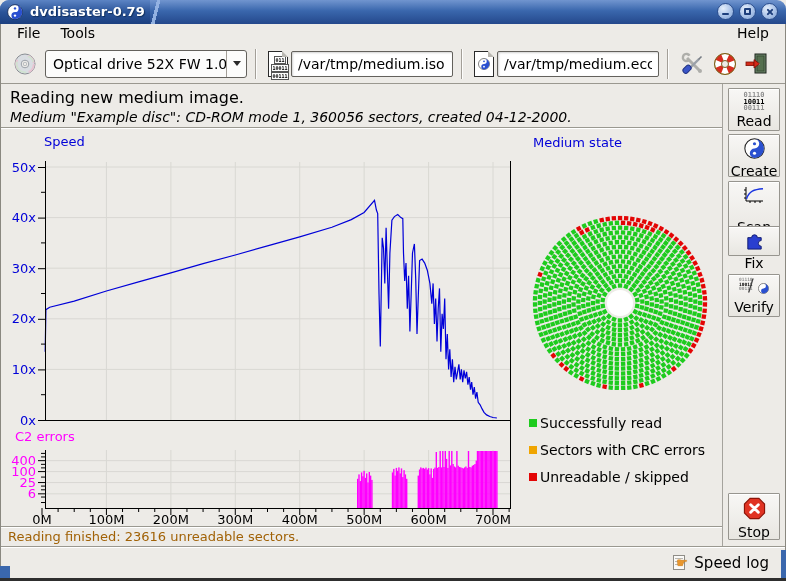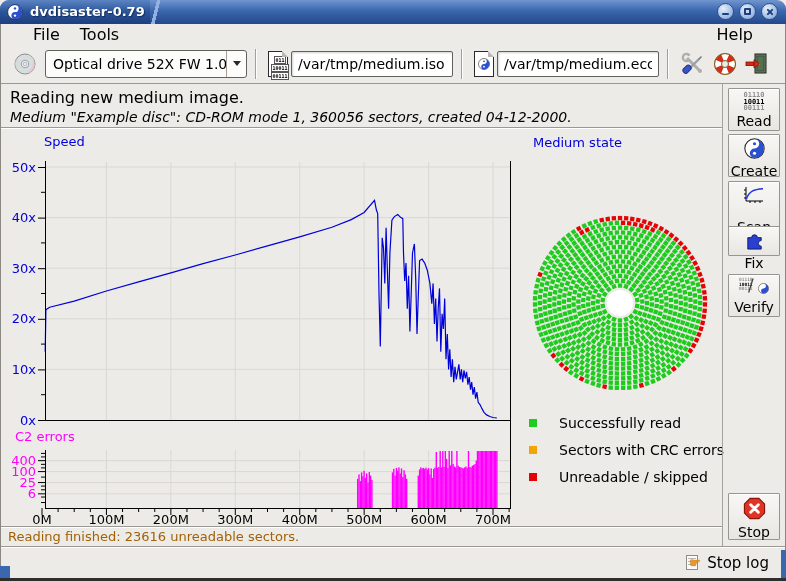--- a/index.html
+++ b/index.html
@@ -21,21 +21,21 @@
   .wbtn{width:17px;height:17px;border-radius:50%;position:relative;cursor:pointer;
     background:radial-gradient(circle at 35% 30%,#e4eefb,#a9c2e8 55%,#7fa2d4);border:1px solid #2d4f8e}
   .wbtn i{position:absolute;background:#1d3f7d;display:block}
   .g-min{left:4px;right:4px;bottom:4px;height:2px;border-radius:1px}
   .g-max{left:4px;right:4px;top:4px;bottom:4px;background:transparent!important;border:2px solid #1d3f7d;border-radius:1px}
   .g-x1,.g-x2{left:3.5px;top:6.5px;width:8px;height:2px;border-radius:1px}
   .g-x1{transform:rotate(45deg)}.g-x2{transform:rotate(-45deg)}
 
   
   .menubar{position:absolute;top:24px;left:1px;right:1px;height:20px;background:#EDEBE7;
-    display:flex;align-items:flex-start;font-size:16px;padding:0 22px}
+    display:flex;align-items:flex-start;font-size:14px;padding:0 6px}
   .menu-item{padding:1px 10px;cursor:pointer;color:#000}
   .menu-help{margin-left:auto}
   .toolbar{position:absolute;top:44px;left:1px;right:1px;height:40px;border-bottom:1px solid #9a9890;
     display:flex;align-items:center;padding:0 8px;background:#EDEBE7}
   .tsep{width:2px;height:30px;border-left:1px solid #a39f98;border-right:1px solid #fdfdfc;margin:0 8px}
   .ticon{margin:0 3px;display:grid;place-items:center;cursor:pointer;flex:none}
   .combo{width:202px;height:28px;background:#fcfcfb;border:1px solid #63615c;border-radius:3px;
     display:flex;align-items:center;cursor:pointer;margin-left:4px}
   .combo .ctext{flex:1;font-size:14px;padding:0 7px;white-space:nowrap;overflow:hidden;color:#000}
   .combo .carrow{width:20px;align-self:stretch;border-left:1px solid #a39f98;display:grid;place-items:center}
@@ -55,21 +55,21 @@
   
   .statusarea{position:absolute;top:85px;left:1px;width:721px;height:43px;padding:3px 10px 0 9px;
     border-bottom:1px solid #9a9890;box-shadow:0 1px 0 #fff}
   .sline1{font-size:16px;color:#000}
   .sline2{font-size:14px;font-style:italic;margin-top:2px;color:#000}
 
   
   #chart-svg{position:absolute;left:0;top:128px;width:722px;height:398px}
   #chart-svg text{font-family:"DejaVu Sans",sans-serif}
   .legend{position:absolute;left:529px;top:415px;display:flex;flex-direction:column;gap:11px;font-size:14px}
-  .lrow{display:flex;align-items:center;gap:22px}
+  .lrow{display:flex;align-items:center;gap:3px}
   .swatch{width:8px;height:8px;display:inline-block;flex:none}
 
   
   .sidebar{position:absolute;left:722px;top:84px;width:63px;height:462px;border-left:1px solid #a5a39d}
   .sbtn{position:absolute;left:5px;width:52px;border:1px solid #97958f;border-radius:1px;
     background:linear-gradient(180deg,#f8f7f5,#e8e6e1);box-shadow:inset 0 1px 0 #fff;
     display:flex;flex-direction:column;align-items:center;justify-content:space-between;
     cursor:pointer;padding:3px 0 1px 0}
   .sbtn .blabel{font-size:14px;line-height:16px;color:#000}
   .b-read{top:4px;height:43px}.b-create{top:50px;height:43px}.b-scan{top:97px;height:56px}
@@ -1277,21 +1277,21 @@
   <div class="bottombar">
     <span class="viewlog">
       <span class="vl-icon">
         <span class="vl-doc">
             <i></i>
             <i></i>
             <i></i>
           </span>
         <span class="vl-hand">☛</span>
       </span>
-      <span>Stop log</span>
+      <span>Speed log</span>
     </span>
   </div>
 
   <div class="edge-l"></div>
   <div class="edge-r"></div>
   <div class="edge-b"></div>
   <div class="grip-bl"></div>
   <div class="grip-br"></div>
 </div>
 

